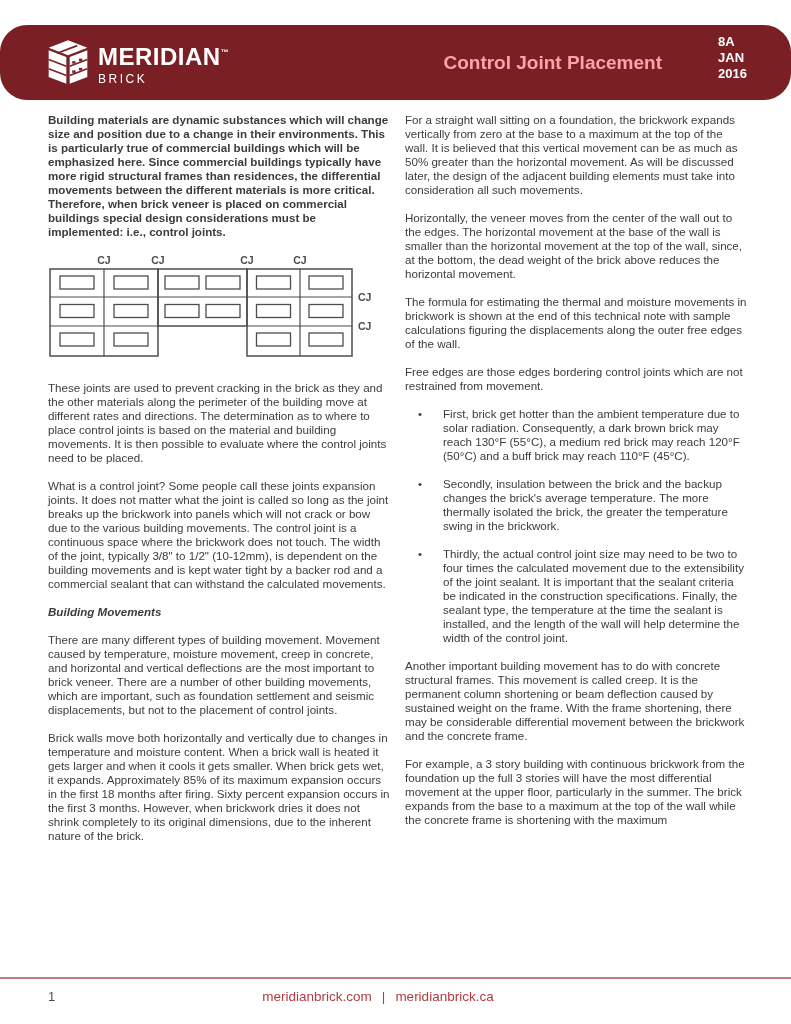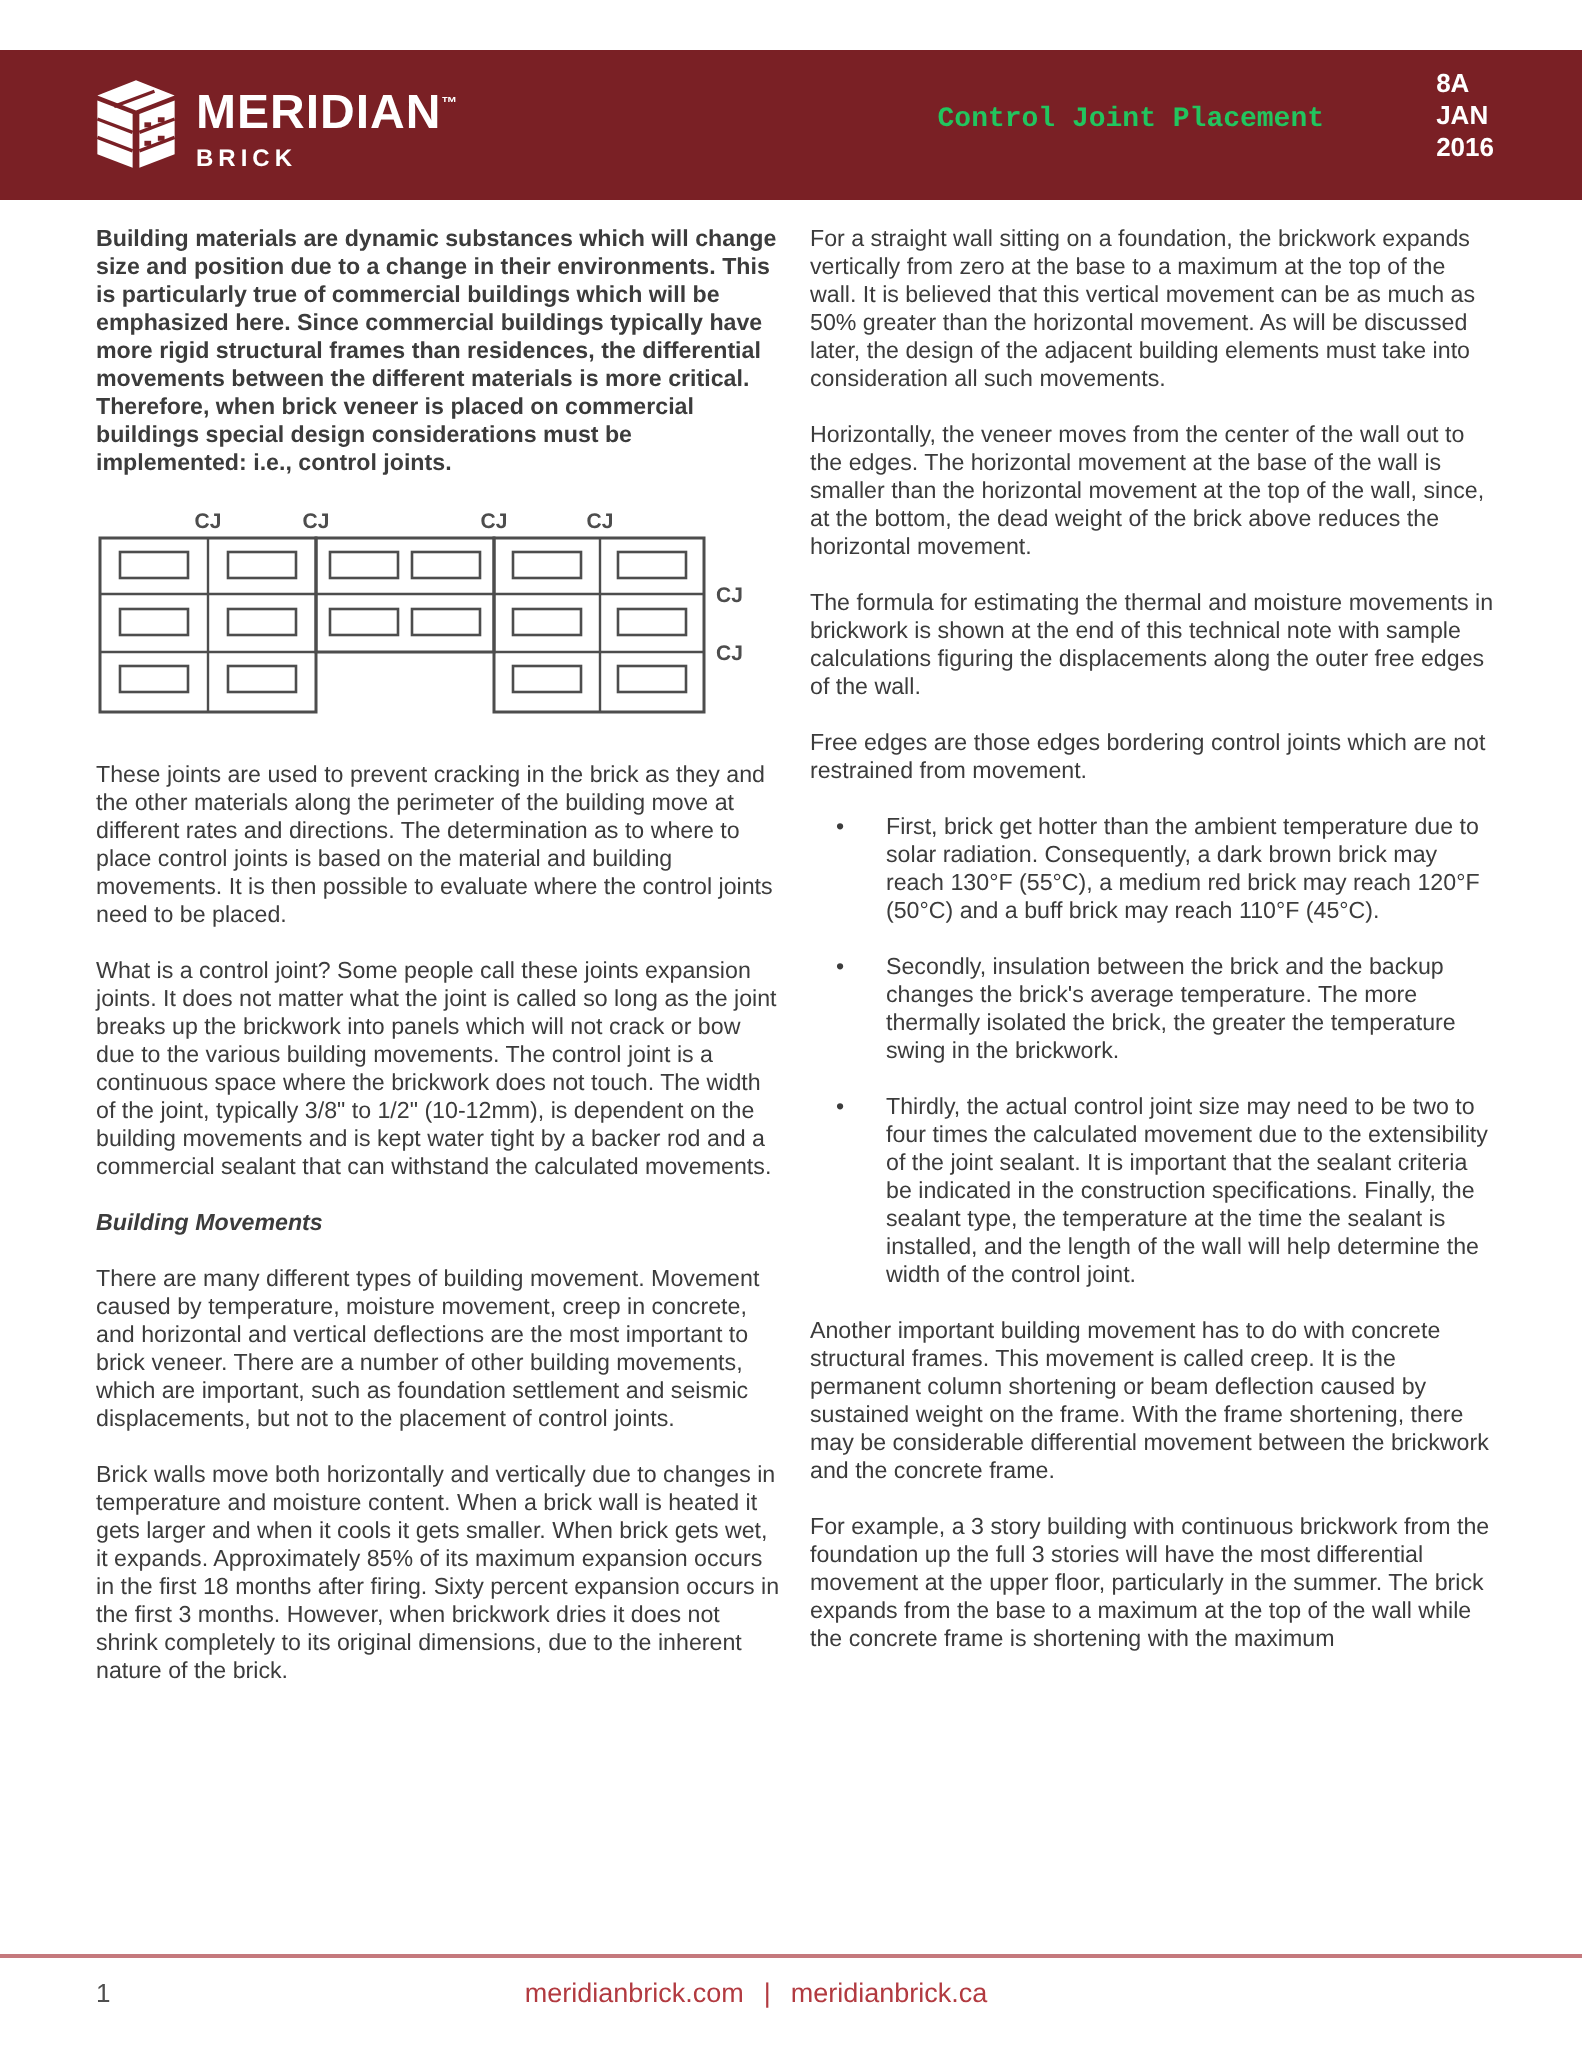--- a/index.html
+++ b/index.html
@@ -13,52 +13,52 @@
     font-family: "Liberation Sans", sans-serif;
     color: #3c3c3c;
     overflow: hidden;
   }
   
   .header-bar {
     position: absolute;
     top: 25px; left: 0;
     width: 791px; height: 75px;
     background: #7a2025;
+    border-radius: 27px;
   }
   .logo {
     position: absolute;
     left: 47px; top: 11px;
     display: flex;
     align-items: flex-start;
     gap: 9px;
   }
   .logo-icon { flex: 0 0 auto; margin-top: 2px; }
   .logo-text { color: #ffffff; line-height: 1; padding-top: 9px; }
   .logo-brand {
     font-size: 24px;
     font-weight: bold;
     letter-spacing: 0.5px;
     white-space: nowrap;
   }
   .logo-tm { font-size: 8px; vertical-align: 10px; font-weight: bold; }
   .logo-sub {
     font-size: 12px;
-    font-weight: bold;
+    font-weight: normal;
     letter-spacing: 2.5px;
     margin-top: 4px;
   }
   .header-title {
     position: absolute;
     top: 27px;
     right: 129px;
-    color: #22c55e;
-    font-size: 14px;
+    color: #fca5a5;
+    font-size: 19px;
     font-weight: bold;
     white-space: nowrap;
-    font-family: Liberation Mono, monospace;
   }
   .doc-ref {
     position: absolute;
     top: 9px;
     right: 44px;
     color: #ffffff;
     font-size: 13px;
     font-weight: bold;
     line-height: 16px;
     text-align: left;

